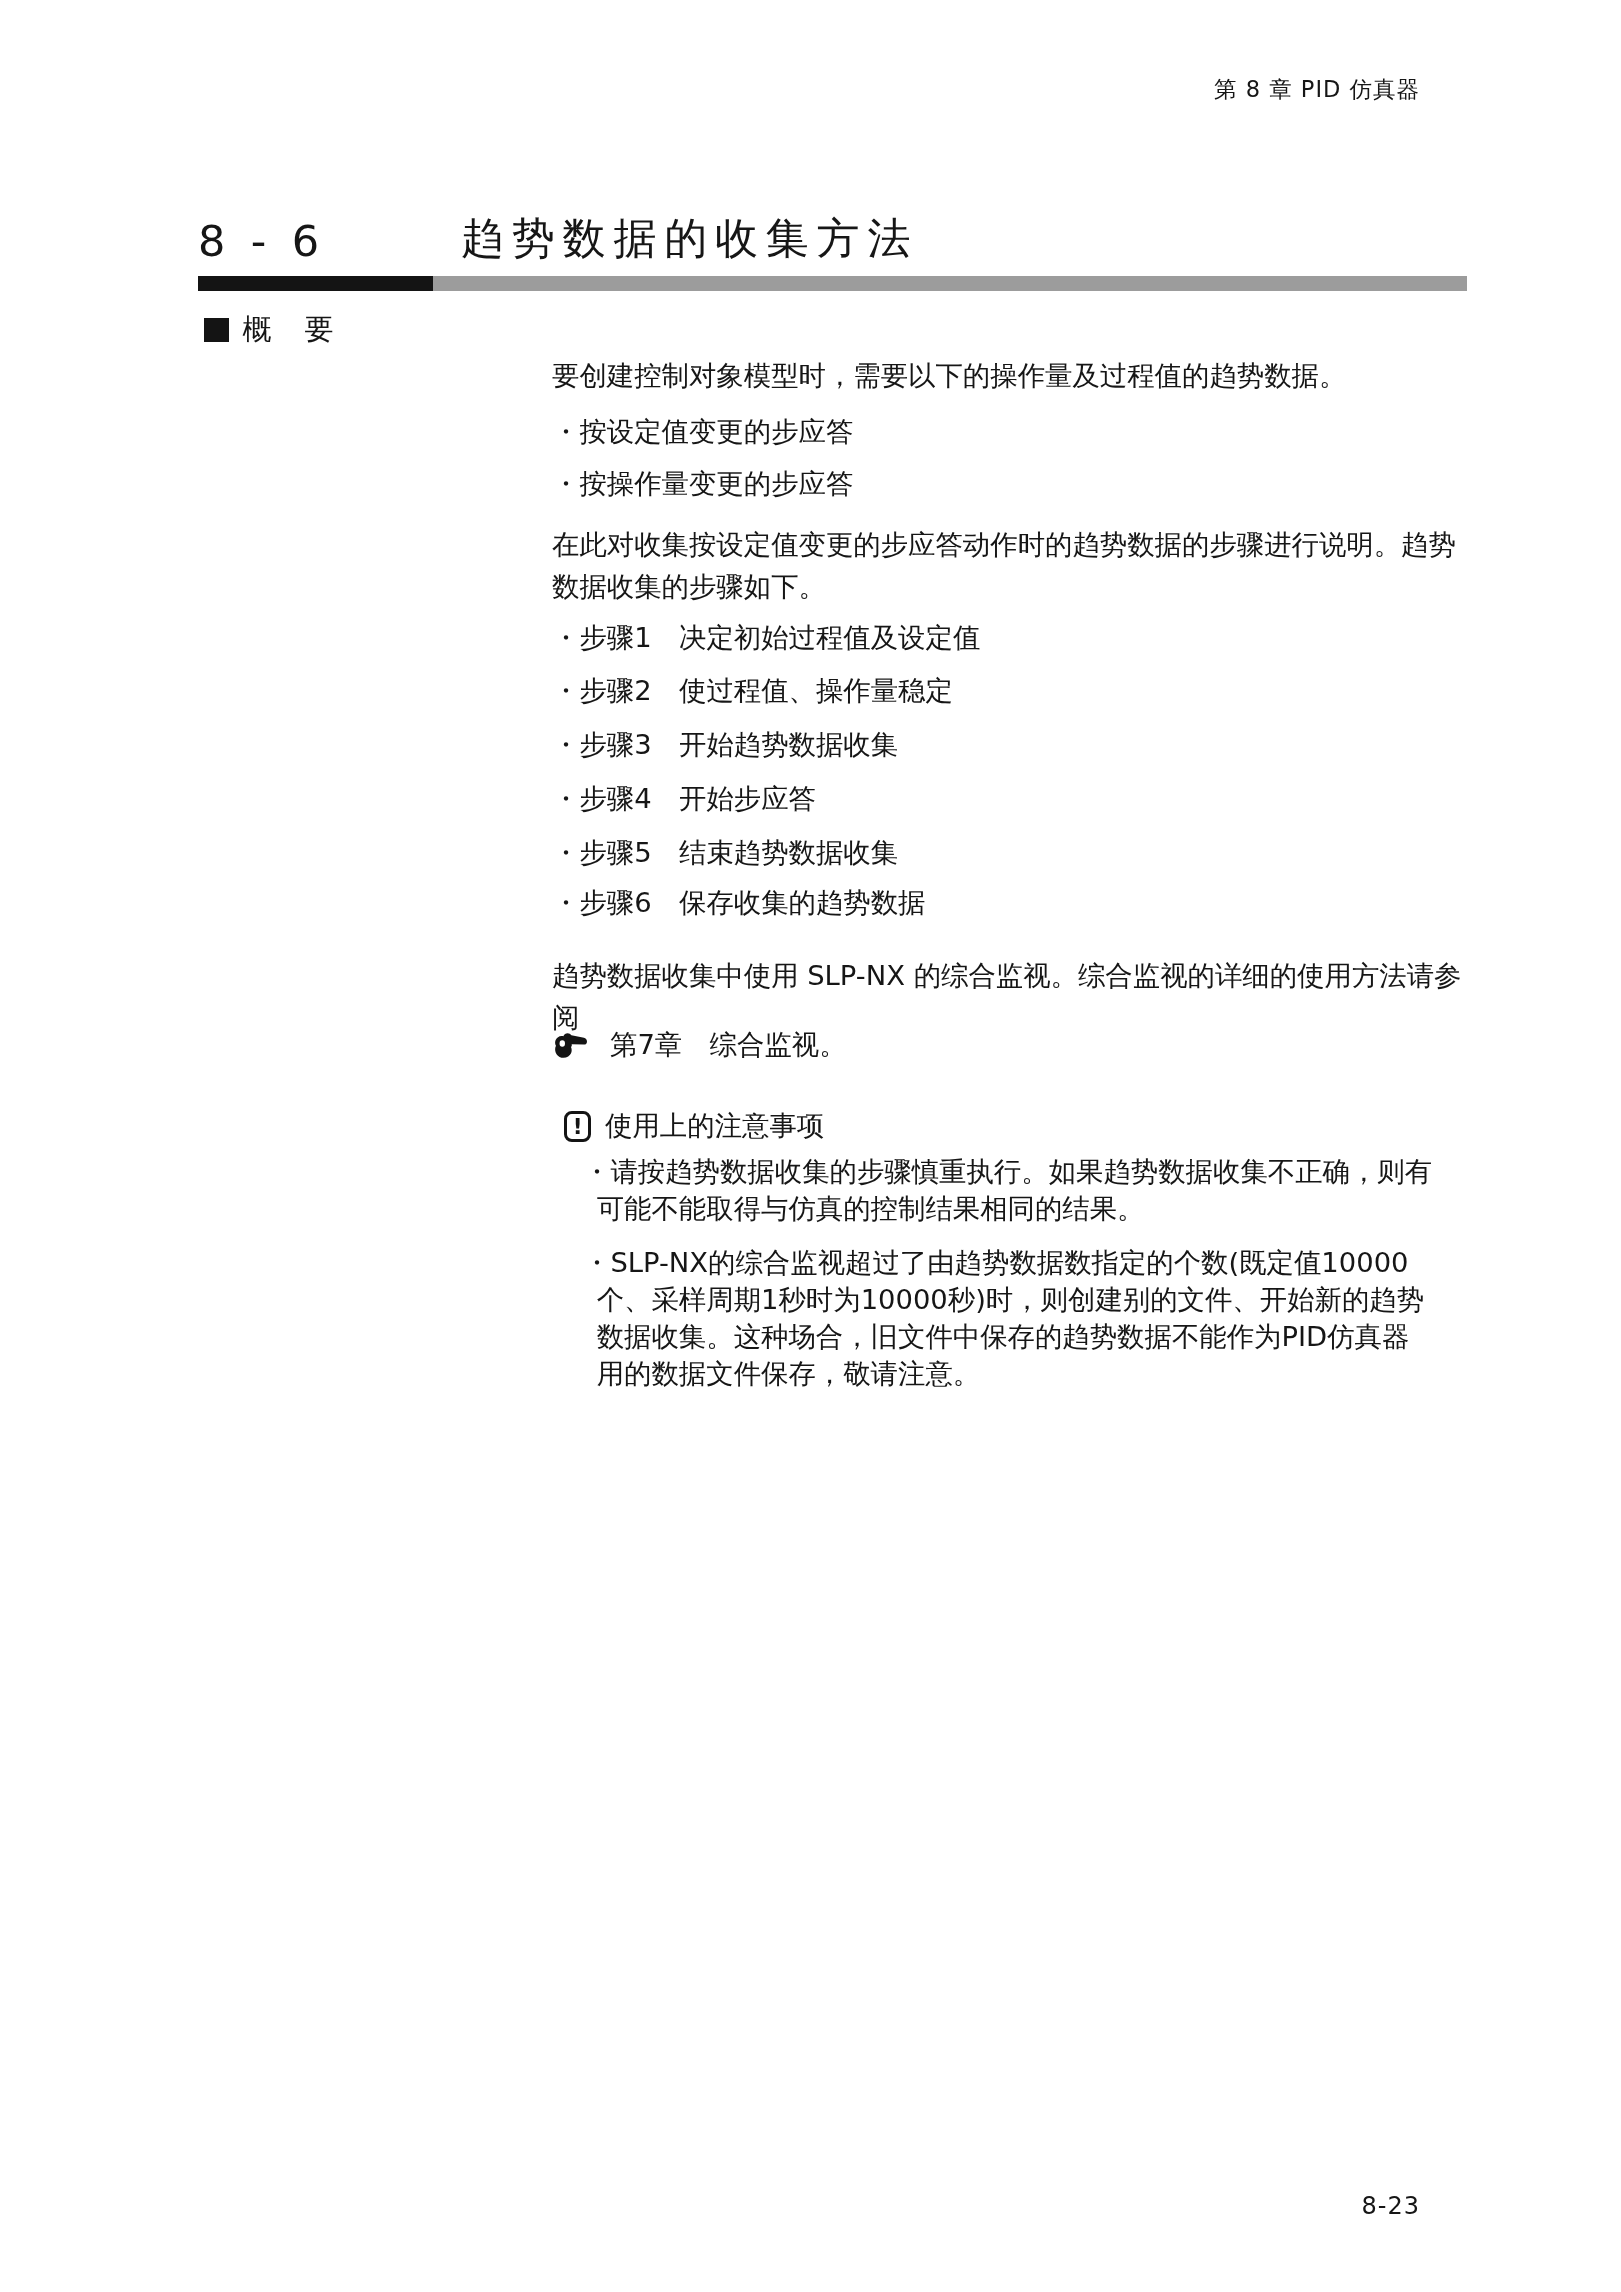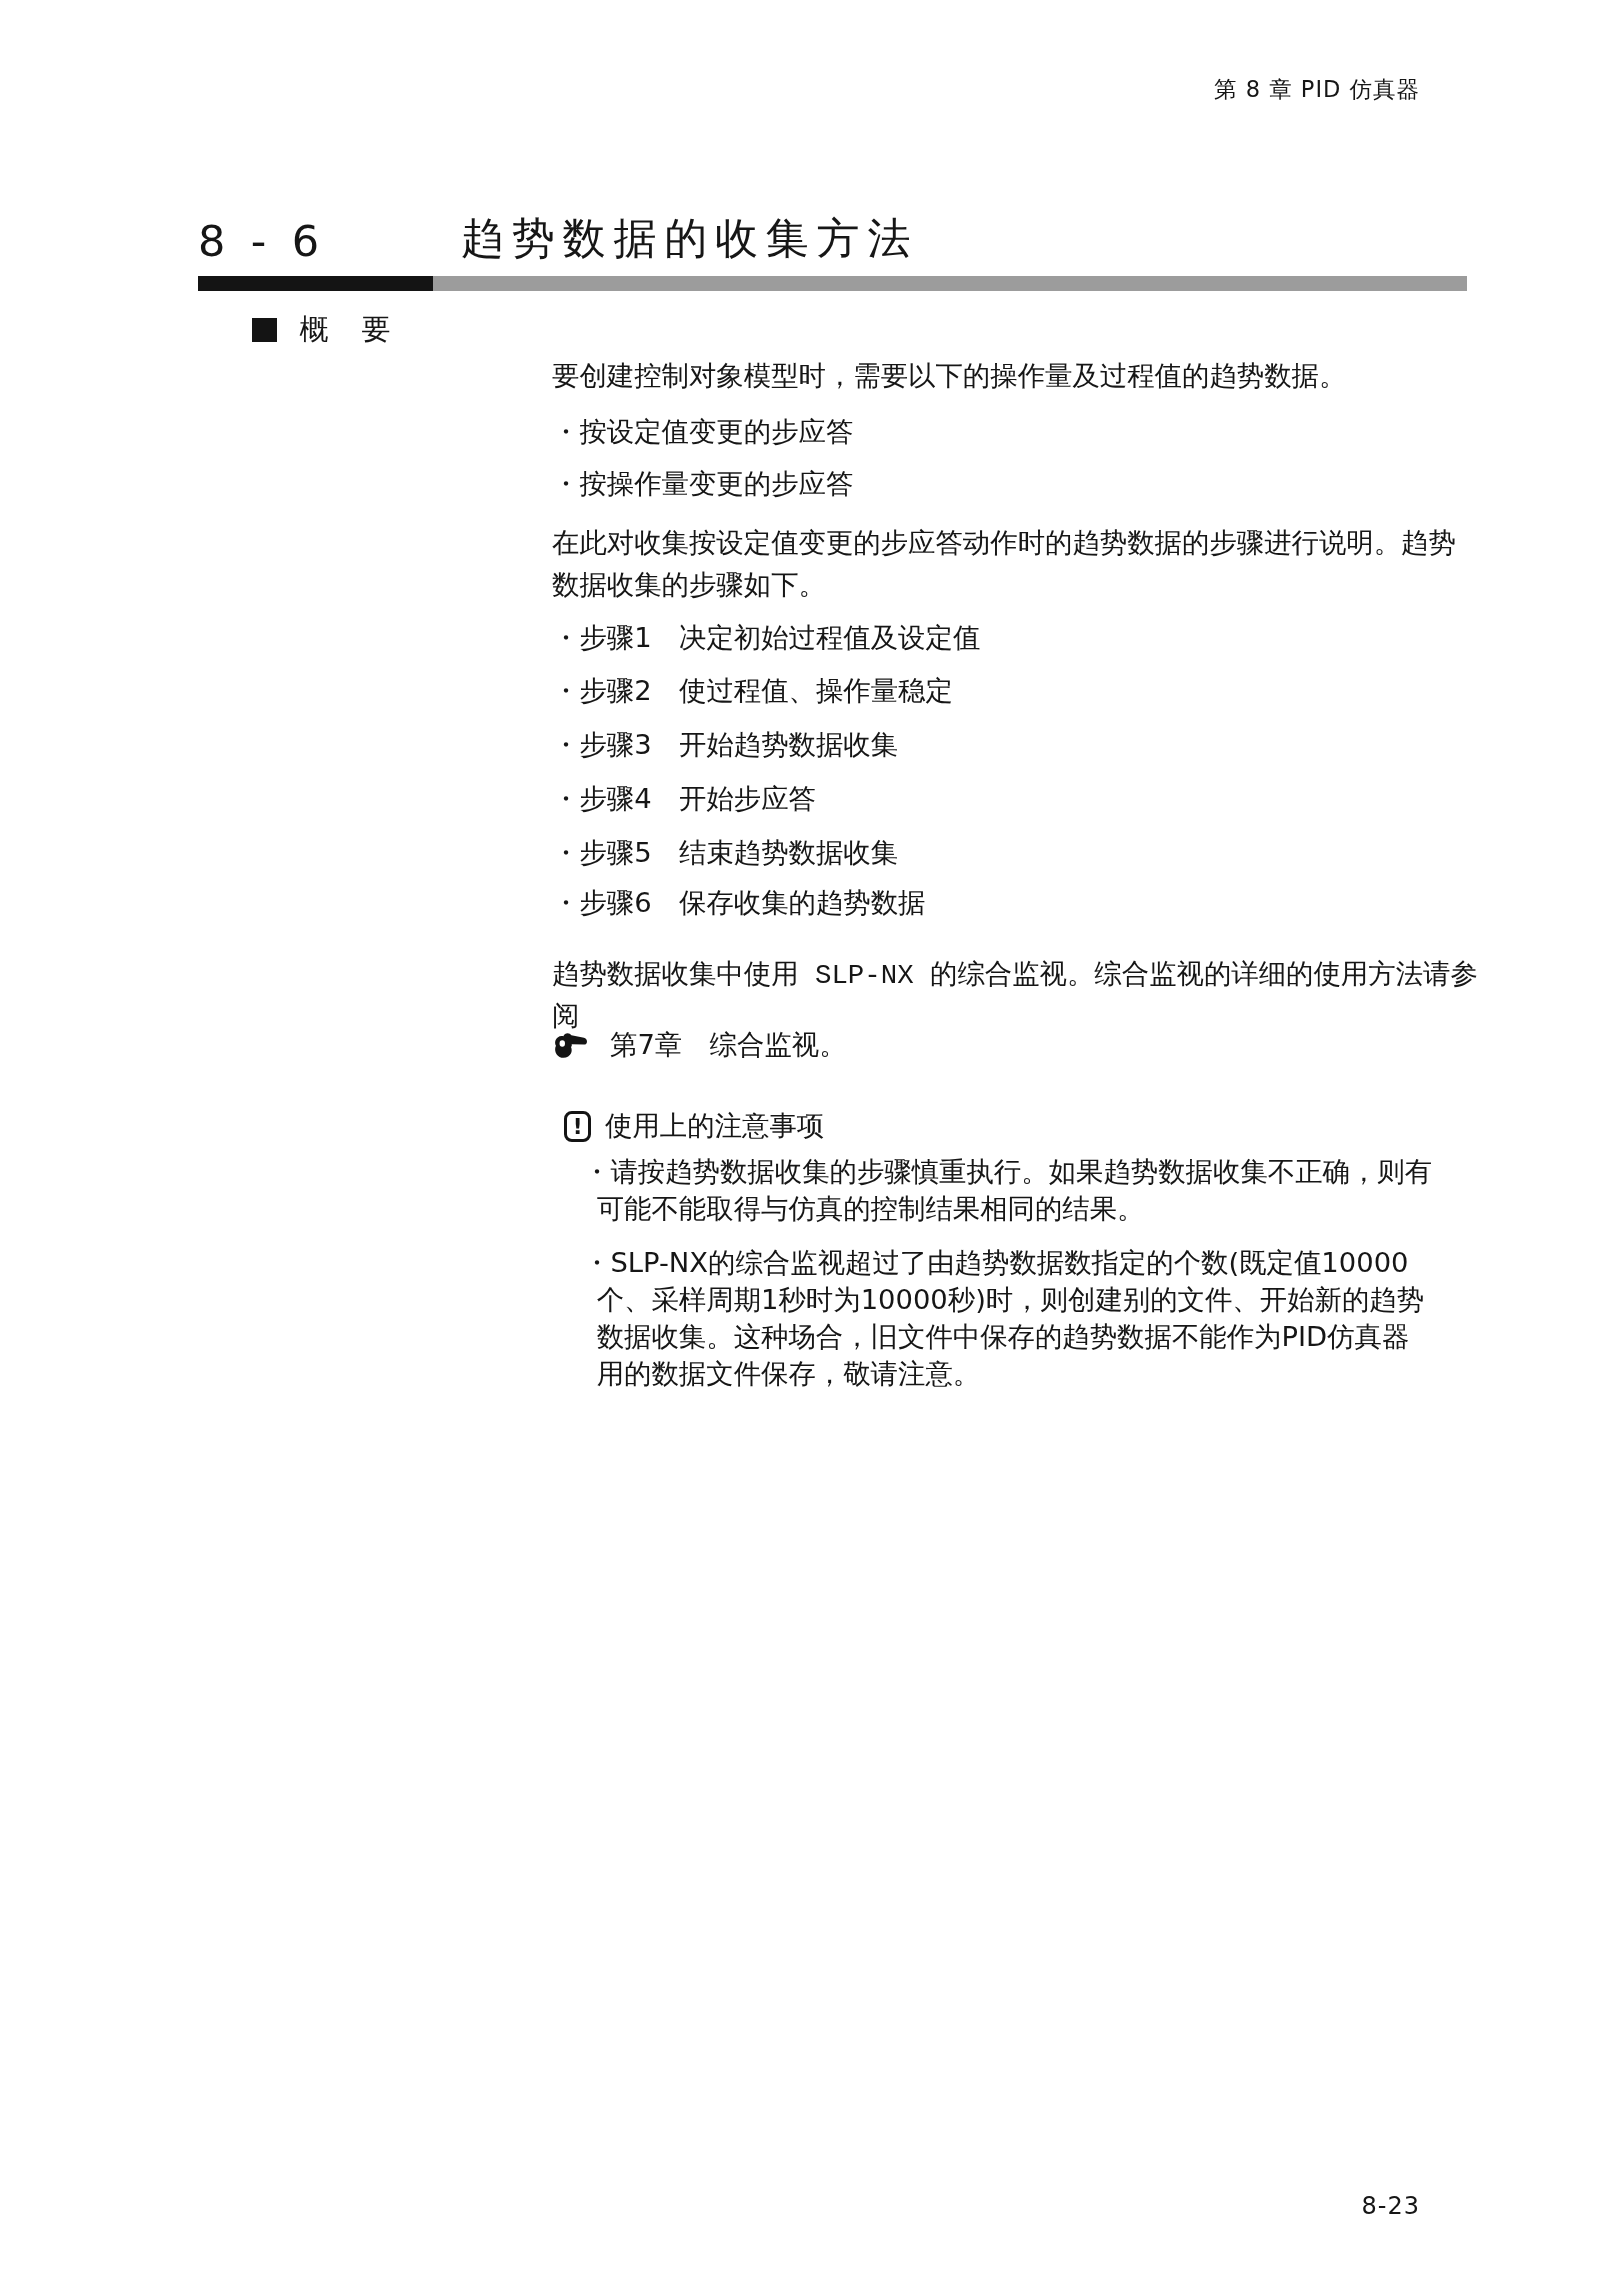--- a/index.html
+++ b/index.html
@@ -22,28 +22,28 @@
     position: absolute; left: 198px; top: 216px;
     font-size: 43px; letter-spacing: 5.9px; white-space: nowrap;
   }
   .sec-title {
     position: absolute; left: 461px; top: 210px; margin: 0;
     font-size: 43px; font-weight: 400; letter-spacing: 7.8px; white-space: nowrap; font-family: Liberation Mono, monospace;
   }
   .title-rule { position: absolute; left: 198px; top: 276px; width: 1269px; height: 14.7px; font-size: 0; }
   .rule-black { display: inline-block; vertical-align: top; width: 235px; height: 14.7px; background: #141414; }
   .rule-gray  { display: inline-block; vertical-align: top; width: 1034px; height: 14.7px; background: #9c9c9c; }
-  .overview-head { position: absolute; left: 204px; top: 310px; display: flex; align-items: center; gap: 23px; margin-left: 48px; }
+  .overview-head { position: absolute; left: 204px; top: 310px; display: flex; align-items: center; gap: 14px; }
   .sq { width: 24.5px; height: 24.5px; background: #141414; flex: 0 0 auto; }
   .overview-label { font-size: 29px; letter-spacing: 2px; white-space: nowrap; }
   .body {
     position: absolute; left: 552px; width: 931px;
     font-size: 27.4px; line-height: 42px;
   }
-  .ml { white-space: pre-line; font-family: Liberation Mono, monospace; }
+  .ml { white-space: pre-line; }
   .ref-row {
     position: absolute; left: 552px; top: 1027px;
     display: flex; align-items: center; gap: 21px;
     font-size: 27.4px; white-space: nowrap;
   }
   .hand-svg { flex: 0 0 auto; display: block; }
   .note-head {
     position: absolute; left: 564px; top: 1108px;
     display: flex; align-items: center; gap: 13.7px;
     font-size: 27.4px; white-space: nowrap;

